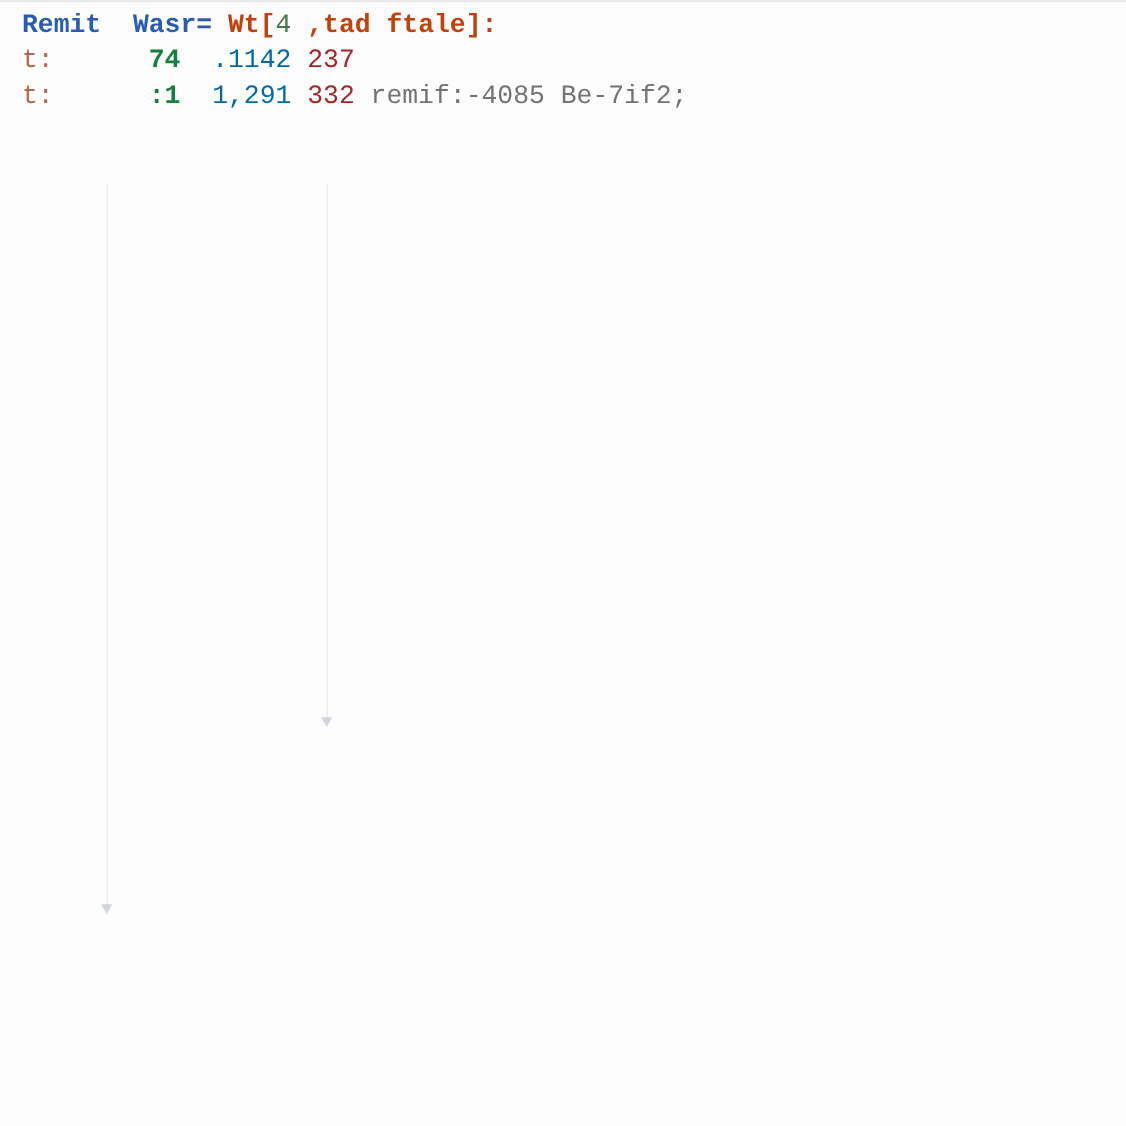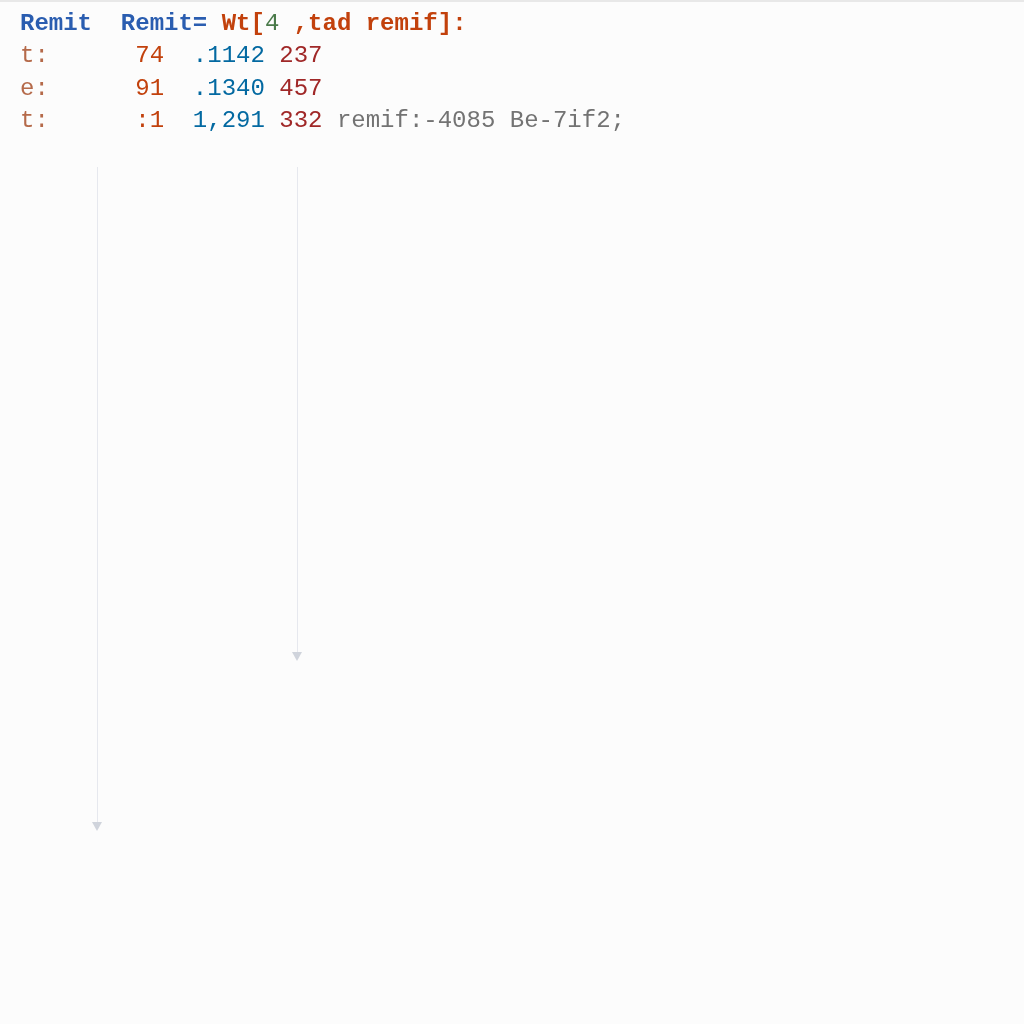--- a/index.html
+++ b/index.html
@@ -22,47 +22,46 @@
       white-space: pre;
       color: #333;
     }
     .kw-blue { color: #2a5db0; font-weight: 600; text-align: center; }
     .kw-dark { color: #c2410c; font-weight: 600; }
     .kw-num  { color: #4a7a4a; }
     .data-row {
       white-space: pre;
     }
     .label { color: #b56a4a; }
-    .col1  { color: #c2410c; }
+    .col1  { color: #15803d; font-weight: bold; }
     .col2  { color: #0369a1; }
     .col3  { color: #a02828; font-weight: 500; text-align: right; }
     .tail  { color: #737373; }
     .vline {
       position: absolute;
       width: 1px;
       background: #e6e8ee;
     }
     .arrow-down {
       position: absolute;
       width: 0; height: 0;
       border-left: 5px solid transparent;
       border-right: 5px solid transparent;
       border-top: 9px solid #d0d4dc;
     }
   </style>
 </head>
 <body>
 
 <div class="content">
-  <div class="header-row"><span class="kw-blue">Remit</span>  <span class="kw-blue">Remit=</span> <span class="kw-dark">Wt[</span><span class="kw-num">4</span><span class="kw-dark"> ,</span><span class="kw-dark">tad</span><span> </span><span class="kw-dark">remif</span><span class="kw-dark">]:</span></div>
+  <div class="header-row"><span class="kw-blue">Remit</span>  <span class="kw-blue">Wasr=</span> <span class="kw-dark">Wt[</span><span class="kw-num">4</span><span class="kw-dark"> ,</span><span class="kw-dark">tad</span><span> </span><span class="kw-dark">ftale</span><span class="kw-dark">]:</span></div>
 
   <div class="data-row"><span class="label">t:</span>   <span class="col1">   74</span>  <span class="col2">.1142</span> <span class="col3">237</span><span class="tail"></span></div>
 
 
-  <div class="data-row"><span class="label">e:</span>   <span class="col1">   91</span>  <span class="col2">.1340</span> <span class="col3">457</span><span class="tail"></span></div>
 
   <div class="data-row"><span class="label">t:</span>   <span class="col1">   :1</span>  <span class="col2">1,291</span> <span class="col3">332</span><span class="tail"> remif:-4085 Be-7if2;</span></div>
 </div>
 
 <div class="vline" style="left:97px;top:165px;height:660px;"></div>
 <div class="vline" style="left:297px;top:165px;height:490px;"></div>
 <div class="arrow-down" style="left:92px;top:820px;"></div>
 <div class="arrow-down" style="left:292px;top:650px;"></div>
 
 </body></html>

